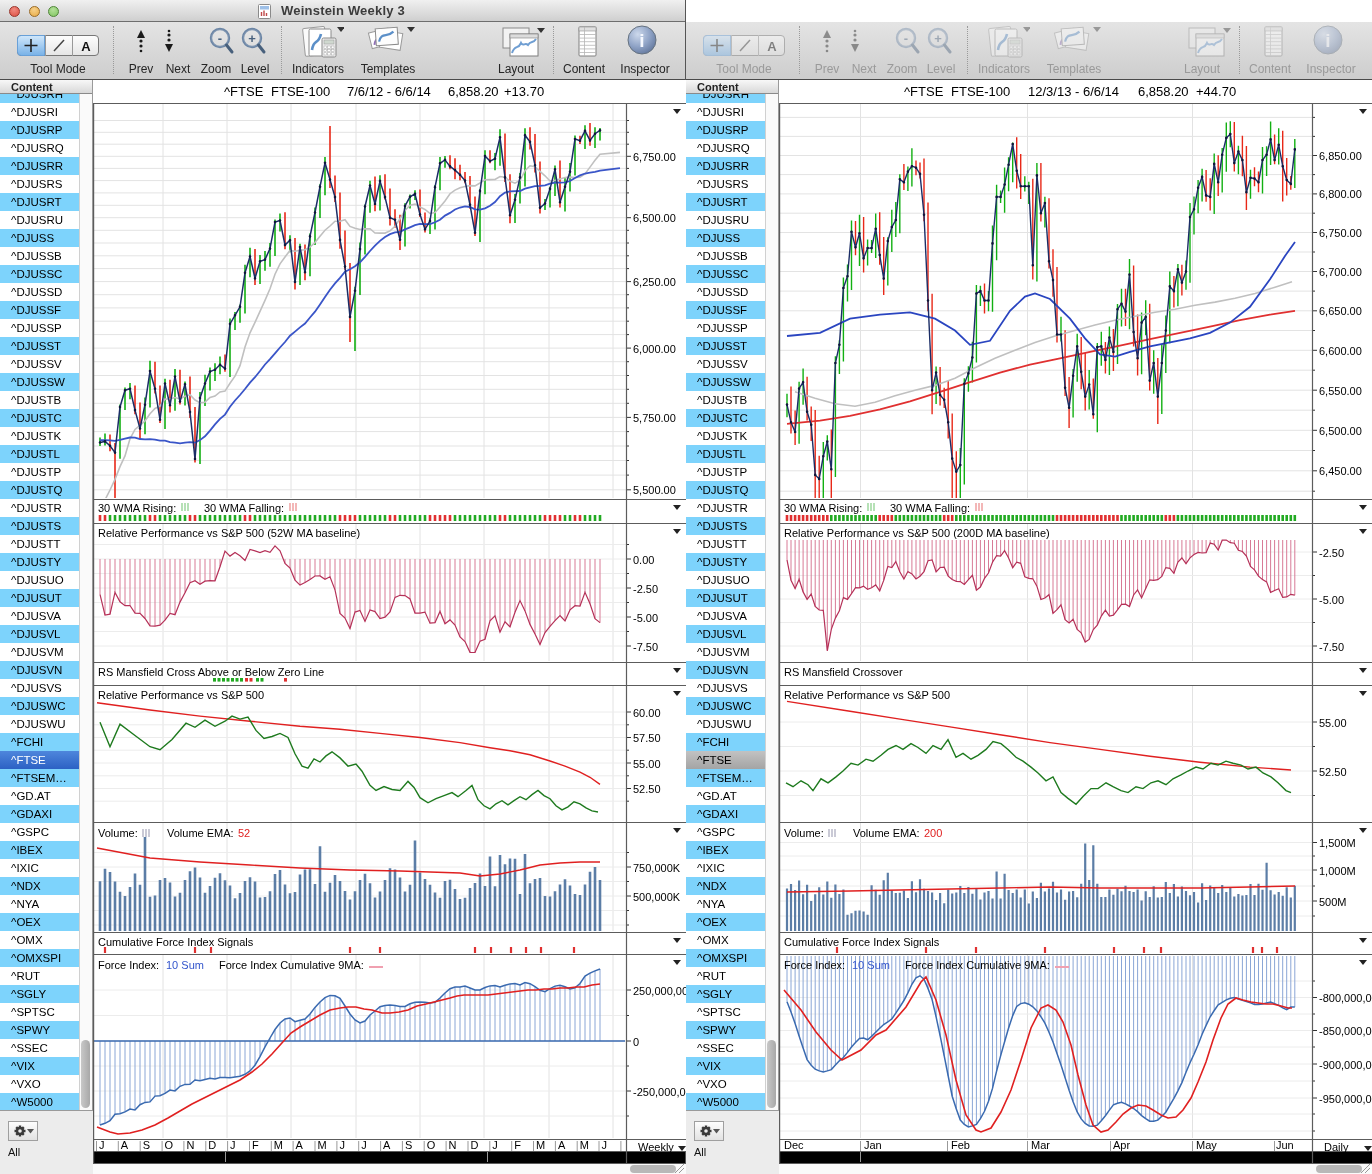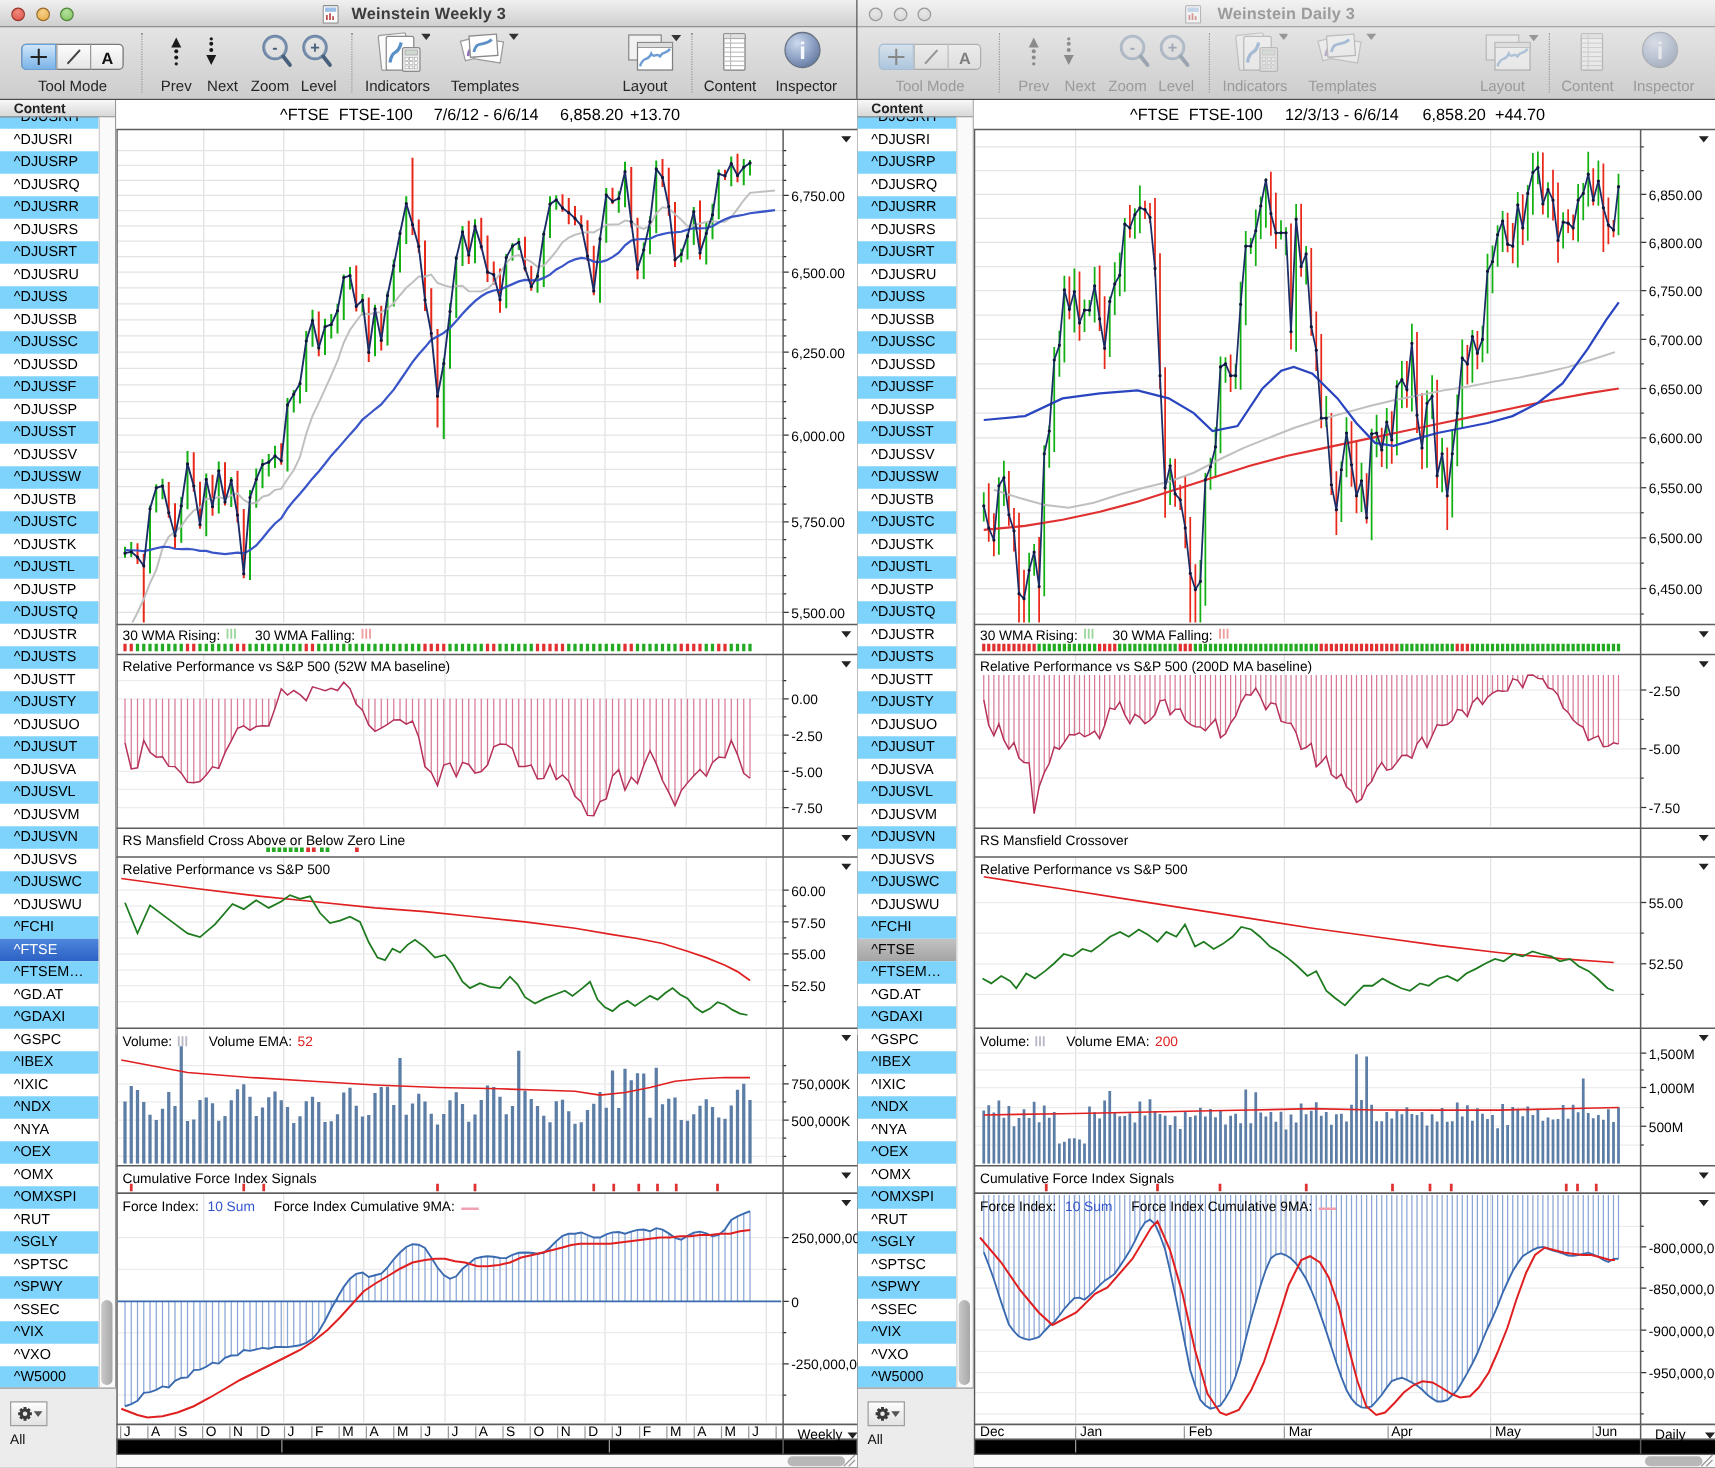--- a/index.html
+++ b/index.html
@@ -210,31 +210,20 @@
         <g fill="#3a3a3a">
           <circle cx="12" cy="10" r="4.2"></circle>
           <g stroke="#3a3a3a" stroke-width="2.4">
     <path d="M12 4.5V15.5M6.5 10H17.5M8.2 6.2L15.8 13.8M15.8 6.2L8.2 13.8"></path>
           </g>
           <circle cx="12" cy="10" r="1.8" fill="#ececec"></circle>
         </g>
         <path d="M19 8l7 0l-3.5 4.5z" fill="#555"></path>
       </svg>
       <div class="abs" style="left:8px;top:1066px;font-size:11px;color:#111">All</div>
-    </div>
-    <div class="abs titlebar inactive" style="left:686px;top:0;width:686px">
-      <div class="light" style="left:9.0px;background:radial-gradient(circle at 45% 30%,#e8e8e8,#d4d4d4);border:1px solid #9a9a9a"></div>
-      <div class="light" style="left:28.5px;background:radial-gradient(circle at 45% 30%,#e8e8e8,#d4d4d4);border:1px solid #9a9a9a"></div>
-      <div class="light" style="left:48.0px;background:radial-gradient(circle at 45% 30%,#e8e8e8,#d4d4d4);border:1px solid #9a9a9a"></div>
-      <div class="ttext">Weinstein Daily 3</div>
-      <svg class="abs" style="left:262px;top:4px;opacity:.5" width="13" height="15">
-        <rect x=".5" y=".5" width="12" height="14" rx="1" fill="#fff" stroke="#8a8a8a"></rect>
-        <rect x="2" y="2" width="9" height="3.5" fill="#9ec0e8"></rect>
-        <path d="M3.5 12V8M6 12V6.5M8.5 12V9" stroke="#c04a4a" stroke-width="1.4"></path>
-      </svg>
     </div>
     <div class="abs toolbar inactive2" style="left:686px;top:22px;width:686px"></div>
     <div class="abs inactive2" style="left:686px;top:22px;width:686px;height:58px">
       <div class="abs ticon" style="left:17px;top:13px;width:82px;height:21px;opacity:.45">
         <div class="abs" style="width:82px;height:21px;border:1px solid #777;border-radius:4px;background:linear-gradient(#fdfdfd,#e6e6e6)"></div>
         <div class="abs" style="width:28px;height:21px;border:1px solid #68a0d8;border-radius:4px 0 0 4px;background:linear-gradient(#cfe6fa,#7ab3e8)"></div>
         <div class="abs" style="left:28px;width:1px;height:21px;background:#999"></div>
         <div class="abs" style="left:55px;width:1px;height:21px;background:#999"></div>
         <svg class="abs" width="82" height="21">
           <path d="M14 4V17M7.5 10.5H20.5" stroke="#222" stroke-width="1.6"></path>

